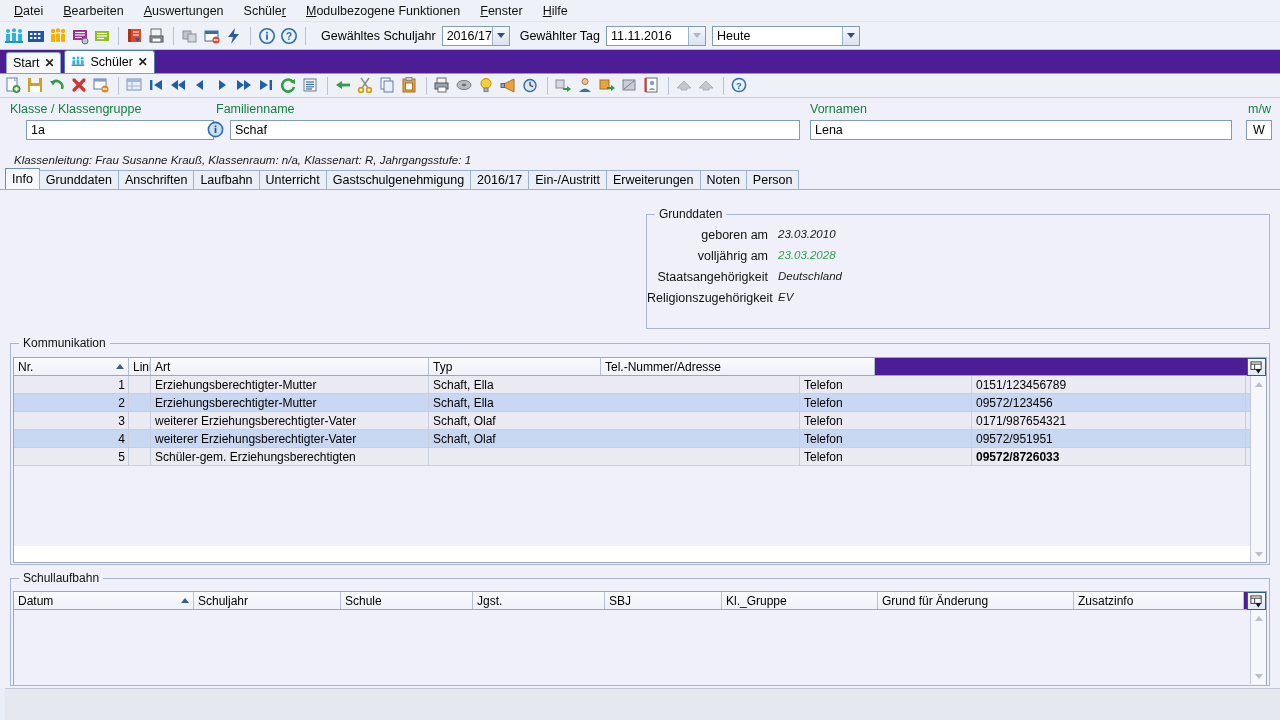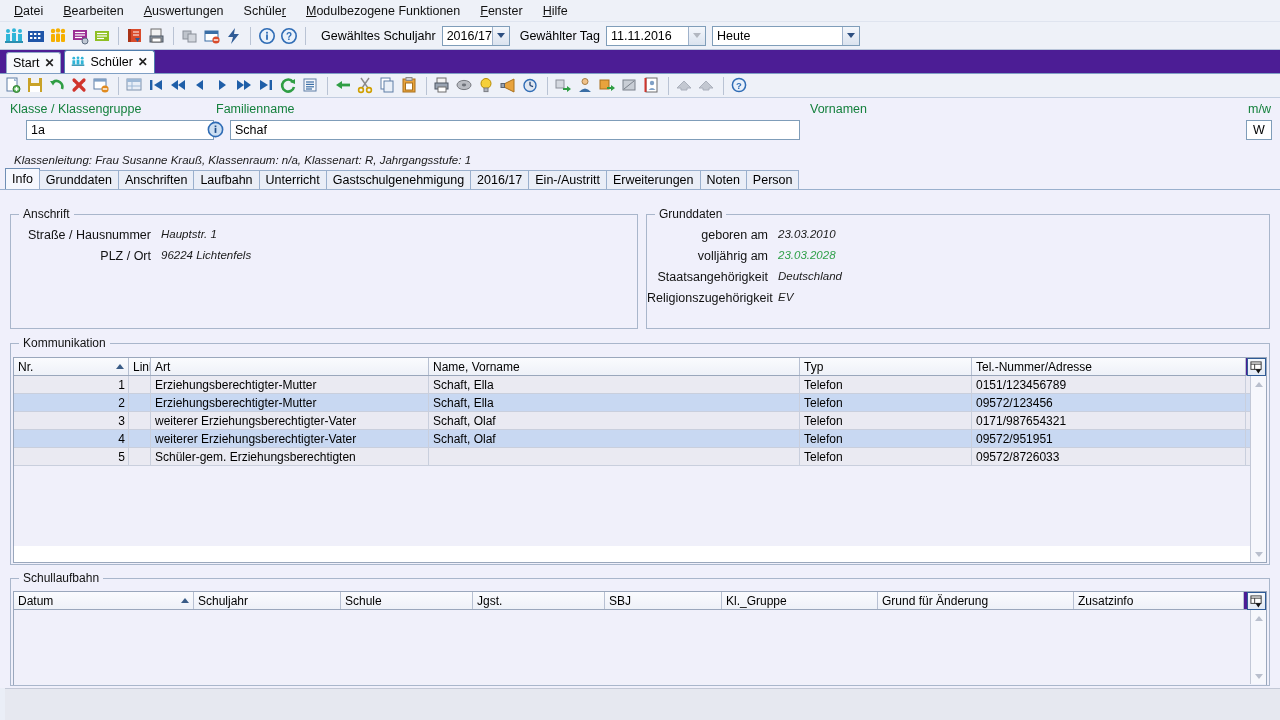--- a/index.html
+++ b/index.html
@@ -554,20 +554,23 @@
           <rect x="9.1" y="5.8" width="1.8" height="1.8" fill="#1f4f8c"></rect>
         </svg>
       </span>
 
       <span class="fld-label" style="position:absolute;left:208px;top:0;">Familienname</span>
       <div class="input-box" style="position:absolute;left:222px;top:18px;width:570px;">
         <span>Schaf</span>
       </div>
 
       <span class="fld-label" style="position:absolute;left:802px;top:0;">Vornamen</span>
+      <div class="input-box" style="position:absolute;left:802px;top:18px;width:422px;">
+        <span>Lena</span>
+      </div>
 
       <span class="fld-label" style="position:absolute;left:1240px;top:0;">m/w</span>
       <div class="input-box" style="position:absolute;left:1238px;top:18px;width:26px;justify-content:center;">
         <span>W</span>
       </div>
     </div>
     <div class="infoline">Klassenleitung: Frau Susanne Krauß, Klassenraum: n/a, Klassenart: R, Jahrgangsstufe: 1</div>
   </div>
 
   <div class="itabs">
@@ -599,31 +602,20 @@
         <span>Erweiterungen</span>
       </div>
     <div class="itab">
         <span>Noten</span>
       </div>
     <div class="itab">
         <span>Person</span>
       </div>
   </div>
 
-  <div class="fs" style="left:10px; top:214px; width:628px; height:115px;">
-    <span class="legend">Anschrift</span>
-    <div class="kv" style="left:0px; top:13px; width:400px;">
-      <span class="k" style="position:absolute; left:0; width:140px;">Straße / Hausnummer</span>
-      <span class="v" style="position:absolute; left:150px;">Hauptstr. 1</span>
-    </div>
-    <div class="kv" style="left:0px; top:34px; width:400px;">
-      <span class="k" style="position:absolute; left:0; width:140px;">PLZ / Ort</span>
-      <span class="v" style="position:absolute; left:150px;">96224 Lichtenfels</span>
-    </div>
-  </div>
 
   <div class="fs" style="left:646px; top:214px; width:624px; height:115px;">
     <span class="legend">Grunddaten</span>
     <div class="kv" style="left:0px; top:13px; width:430px;">
       <span class="k" style="position:absolute; left:0; width:121px;">geboren am</span>
       <span class="v" style="position:absolute; left:131px; color:#1a1a1a;">23.03.2010</span>
     </div>
     <div class="kv" style="left:0px; top:34px; width:430px;">
       <span class="k" style="position:absolute; left:0; width:121px;">volljährig am</span>
       <span class="v" style="position:absolute; left:131px; color:#31a14b;">23.03.2028</span>
@@ -645,23 +637,20 @@
     <div class="grid-head" id="komm-head">
         <div class="gh" style="width: 115px;">
           <span>Nr.</span>
           <span class="sortmark"></span>
         </div>
         <div class="gh" style="width: 22px;">
           <span>Link</span>
         </div>
         <div class="gh" style="width: 278px;">
           <span>Art</span>
-        </div>
-        <div class="gh" style="width: 371px;">
-          <span>Name, Vorname</span>
         </div>
         <div class="gh" style="width: 172px;">
           <span>Typ</span>
         </div>
         <div class="gh" style="width: 274px;">
           <span>Tel.-Nummer/Adresse</span>
         </div>
       </div>
     <div id="komm-body" style="height: 170px; background: rgb(240, 240, 250);">
         <div class="grow odd">
@@ -695,21 +684,21 @@
           <div class="gc" style="width: 371px;">Schaft, Olaf</div>
           <div class="gc" style="width: 172px;">Telefon</div>
           <div class="gc" style="width: 274px;">09572/951951</div>
         </div>
         <div class="grow odd">
           <div class="gc num" style="width: 115px;">5</div>
           <div class="gc" style="width: 22px;"></div>
           <div class="gc" style="width: 278px;">Schüler-gem. Erziehungsberechtigten</div>
           <div class="gc" style="width: 371px;"></div>
           <div class="gc" style="width: 172px;">Telefon</div>
-          <div class="gc" style="width: 274px;">09572/8726033</div>
+          <div class="gc" style="width: 274px; font-weight: bold;">09572/8726033</div>
         </div>
       </div>
     <div class="vscroll">
       <div class="vs-btn vs-up"></div>
       <div class="vs-btn vs-down"></div>
     </div>
     <div class="gridcfg">
       <svg width="13" height="13" viewBox="0 0 14 14">
         <rect x="1" y="1" width="11" height="8" fill="#fff" stroke="#333"></rect>
         <line x1="1" y1="3.4" x2="12" y2="3.4" stroke="#333"></line>

